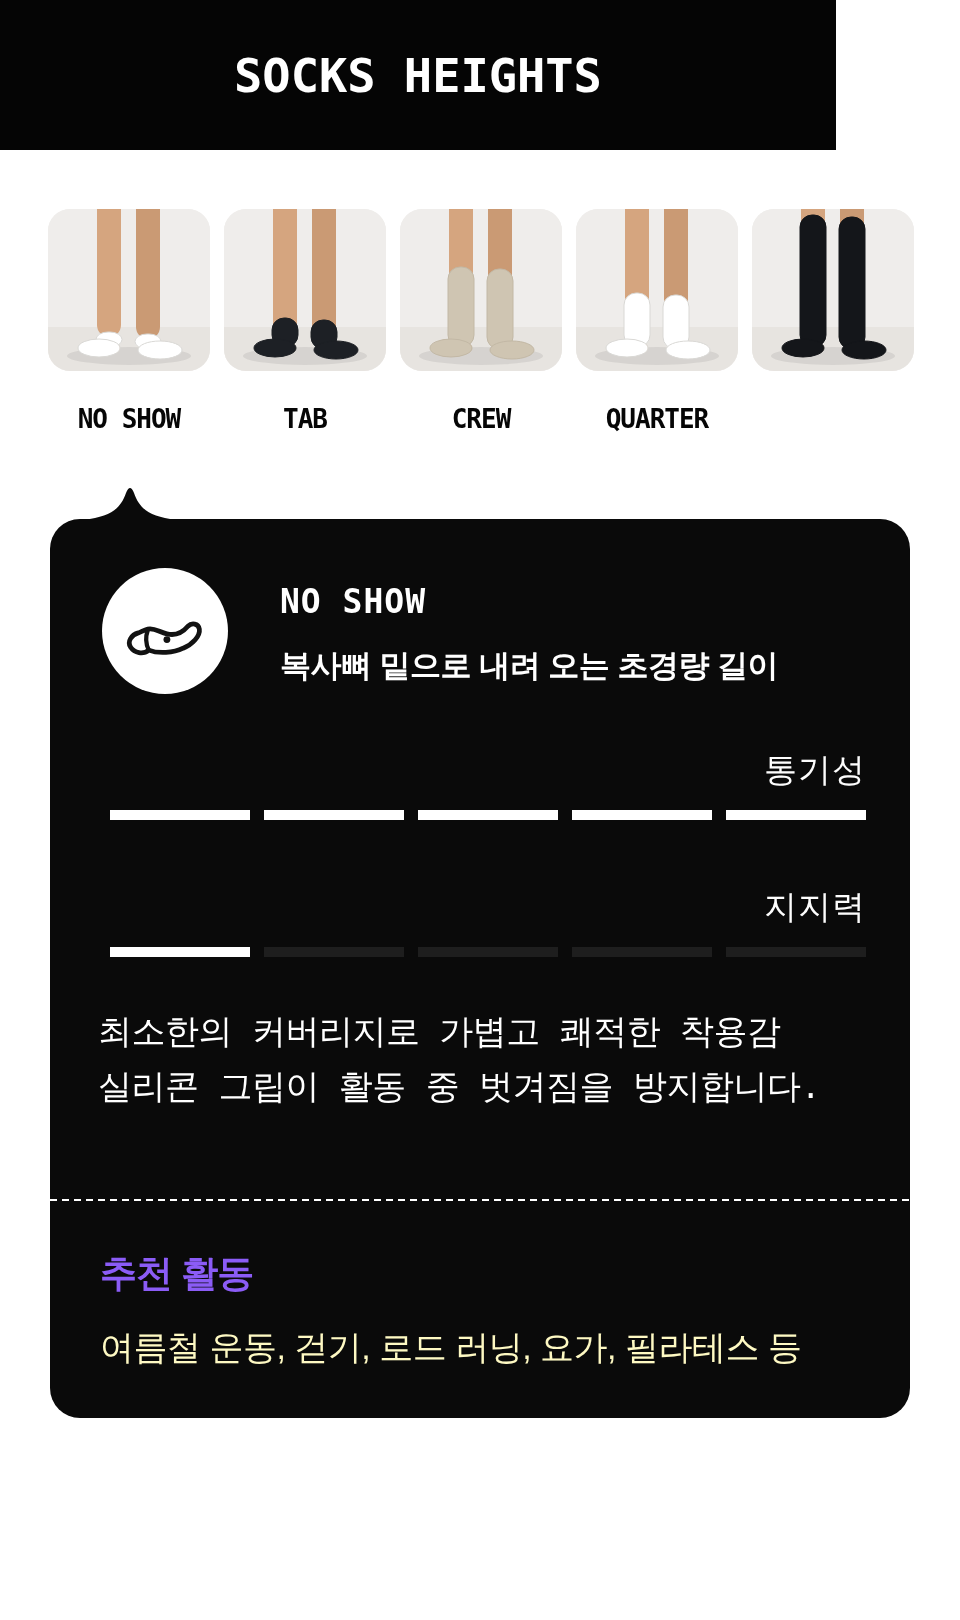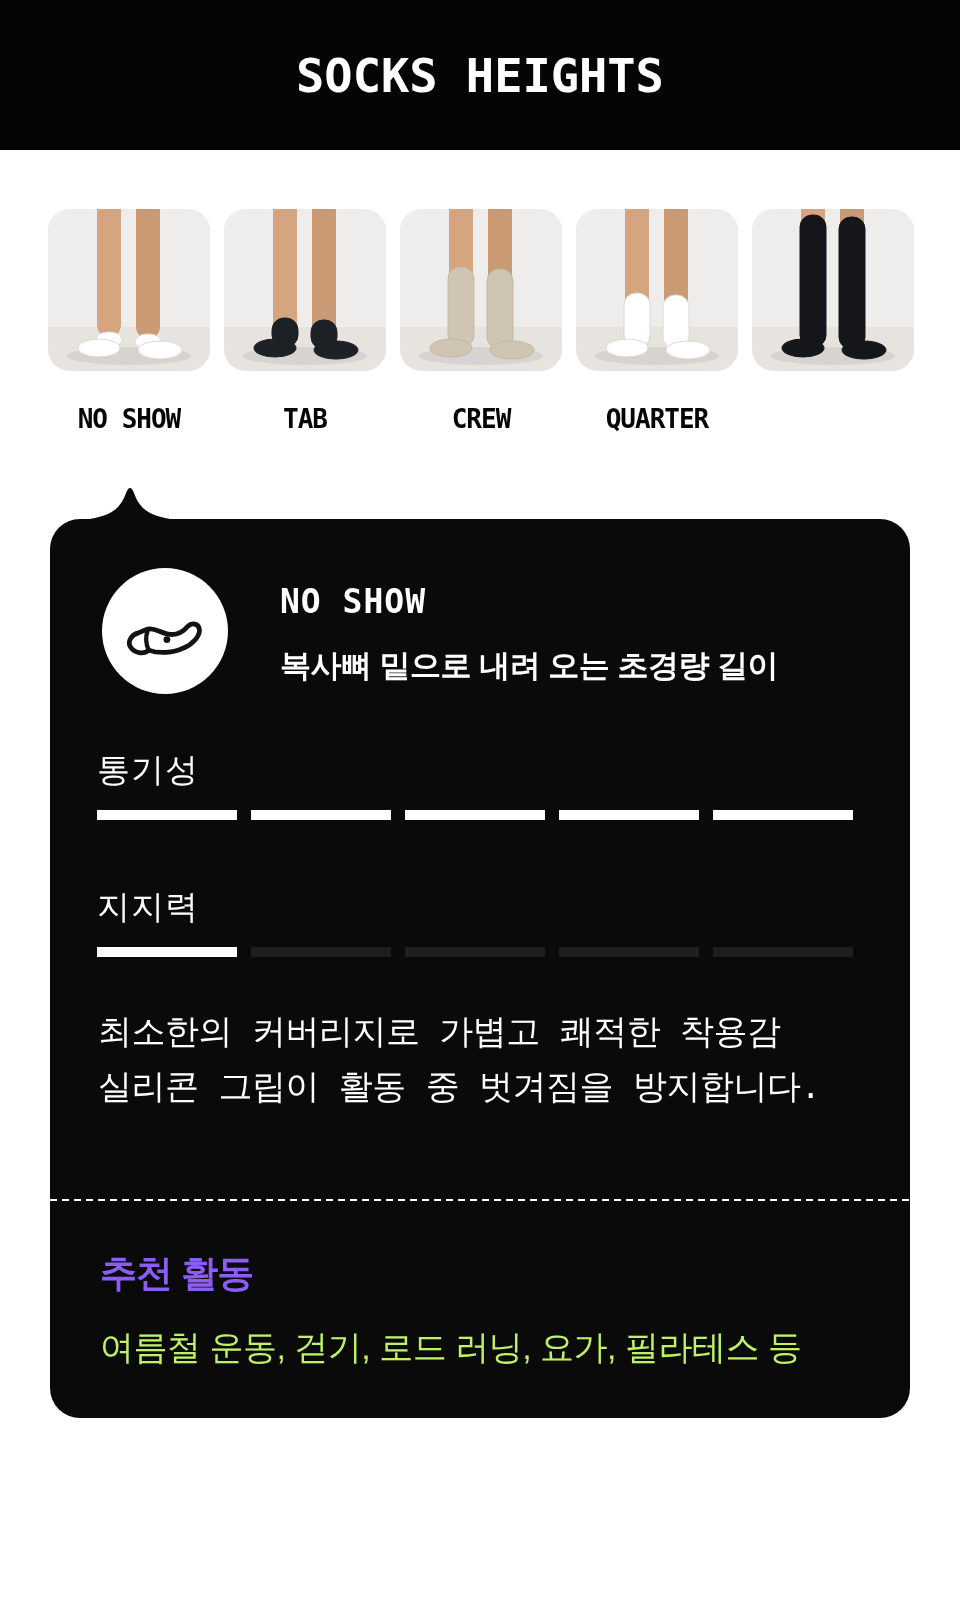--- a/index.html
+++ b/index.html
@@ -2,21 +2,21 @@
 <html lang="ko"><head>
 <meta charset="utf-8">
 <style>
   html,body{margin:0;padding:0;}
   body{
     width:960px;height:1620px;position:relative;background:#ffffff;
     font-family:"Liberation Sans", sans-serif;overflow:hidden;
   }
   
   .hdr{
-    position:absolute;left:0;top:0;width:960px;height:150px;background:#050505;
+    position:absolute;left:0;top:0;width:836px;height:150px;background:#050505;
     display:flex;align-items:center;justify-content:center;
   }
   .hdr h1{
     margin:0;color:#ffffff;font-family:"DejaVu Sans Mono", monospace;
     font-weight:bold;font-size:47px;letter-spacing:0px;
   }
   
   .tiles{
     position:absolute;left:48px;top:209px;width:866px;
     display:flex;gap:14px;
@@ -45,42 +45,42 @@
   .icon-circle svg{width:84px;height:56px;}
   .ctitle{
     position:absolute;left:230px;top:63px;
     font-family:"DejaVu Sans Mono", monospace;font-weight:bold;
     font-size:33px;letter-spacing:1px;color:#ffffff;
   }
   .csub{
     position:absolute;left:230px;top:126px;font-size:31px;font-weight:bold;
     letter-spacing:-0.5px;color:#ffffff;white-space:nowrap;
   }
-  .ratings{position:absolute;left:47px;top:234px;width:756px;}
+  .ratings{position:absolute;left:60px;top:234px;width:756px;text-align:right;}
   .rrow{margin-bottom:70px;}
   .rlabel{font-size:33px;font-weight:400;letter-spacing:1px;color:#fdfdfd;line-height:34px;}
   .rbars{display:flex;gap:14px;margin-top:23px;}
   .bar{width:140px;height:10px;}
   .bar.on{background:#ffffff;}
   .bar.off{background:#1e1e1e;}
   .desc{
     position:absolute;left:48px;top:488px;margin:0;width:780px;
     font-size:34px;line-height:55px;letter-spacing:-0.5px;color:#ffffff;font-family:Liberation Mono, monospace;
   }
   .dash{
     position:absolute;left:0;top:680px;width:860px;height:2px;
     background:repeating-linear-gradient(90deg,#ffffff 0 7px,transparent 7px 12px);
   }
   .rec-title{
     position:absolute;left:50px;top:730px;
     font-size:37px;font-weight:bold;letter-spacing:-1px;color:#8b5cf6;
   }
   .rec-items{
     position:absolute;left:50px;top:806px;width:780px;
-    font-size:34px;letter-spacing:-0.5px;color:#bef264;
+    font-size:34px;letter-spacing:-0.5px;color:#fef9c3;
   }
 </style>
 </head>
 <body>
 
 <header class="hdr">
   <h1>SOCKS HEIGHTS</h1>
 </header>
 
 <section class="tiles" id="tiles">

